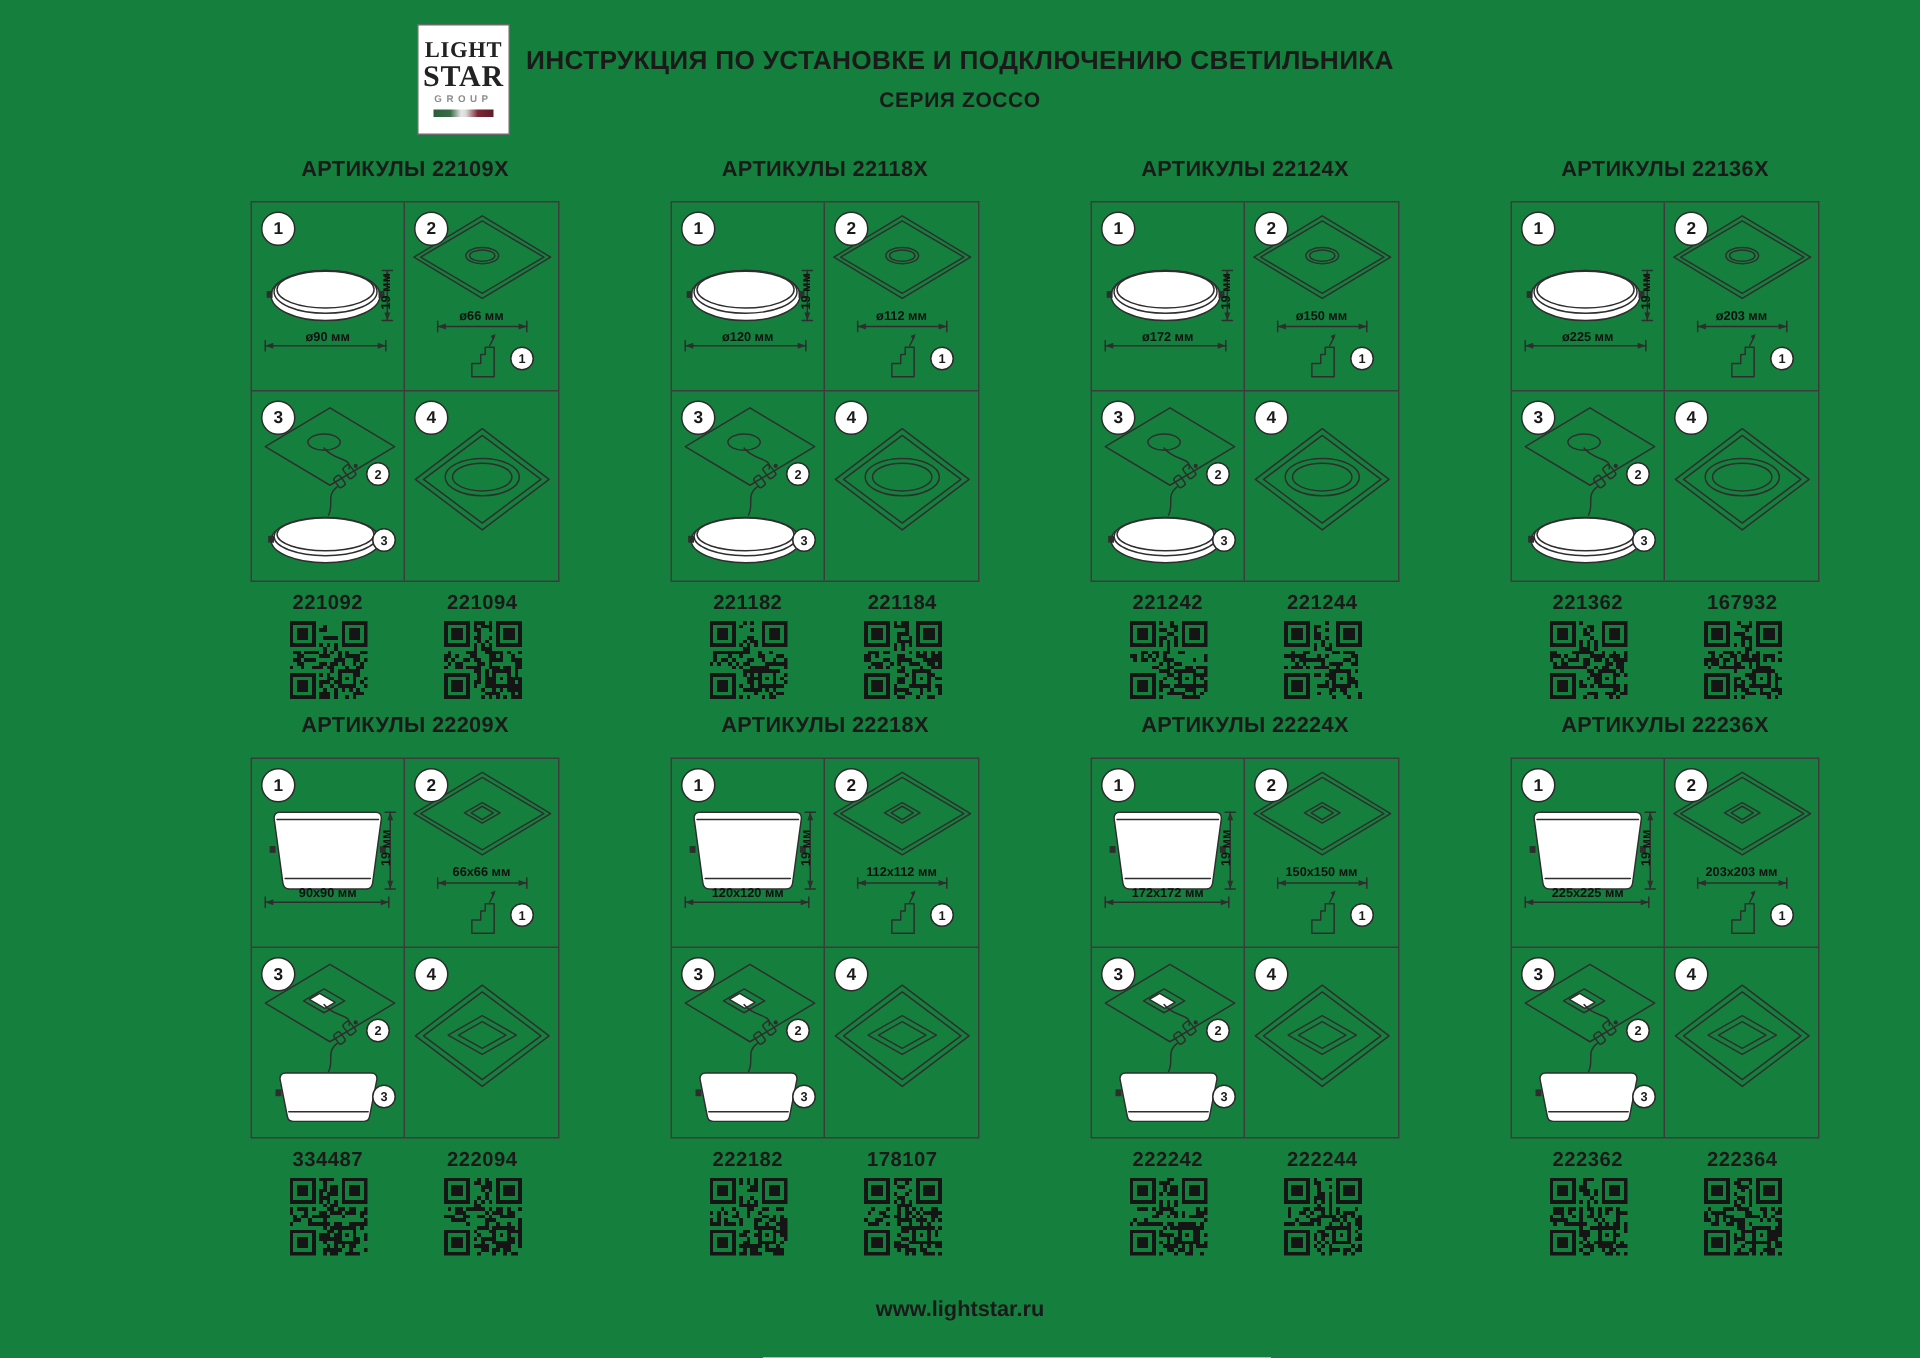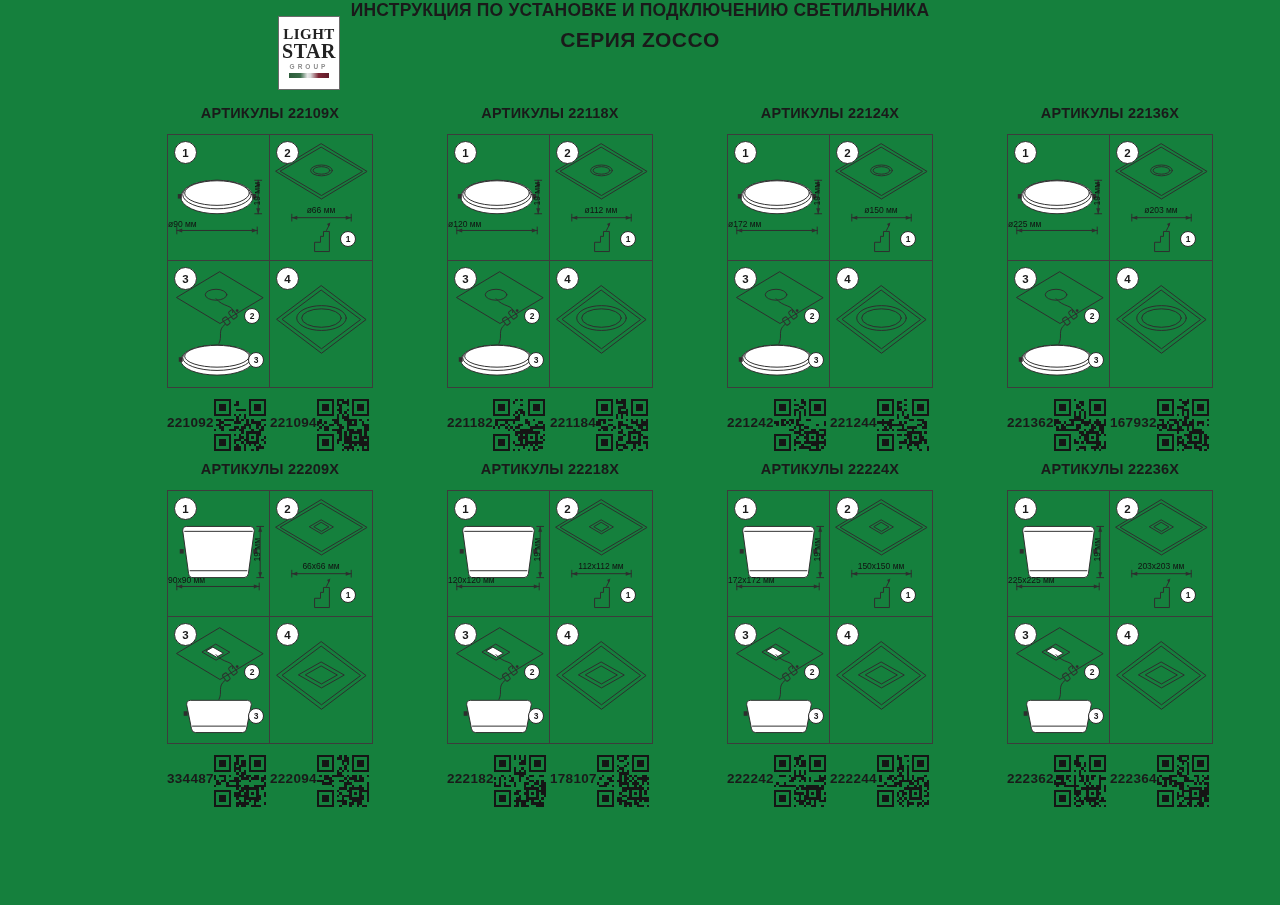--- a/index.html
+++ b/index.html
@@ -10,51 +10,51 @@
   .logo{position:absolute;left:278px;top:16px;width:62px;height:74px;border:1px solid #6a6a6a;
         box-sizing:border-box;display:flex;flex-direction:column;align-items:center;justify-content:center;
         background:#fff;}
   .logo-light,.logo-star{font-family:"Liberation Serif",serif;font-weight:bold;color:#222;
         line-height:0.92;letter-spacing:0.5px;}
   .logo-light{font-size:15px;}
   .logo-star{font-size:20px;}
   .logo-group{font-size:6.5px;letter-spacing:3px;color:#8d8d8d;margin-top:2px;font-weight:bold;}
   .logo-flag{width:40px;height:5px;margin-top:3px;
         background:linear-gradient(90deg,#2d5c3b 0%,#3a6b48 28%,#e6e6e6 46%,#d9d9d9 54%,#7d2736 74%,#5f1c29 100%);}
-  .titles{text-align:center;}
+  .titles{text-align:center;padding-top:30px;}
   .title-main{margin:0;font-size:17.5px;font-weight:bold;letter-spacing:0.2px;}
-  .title-sub{margin:7px 0 0;font-size:21px;font-weight:bold;letter-spacing:0.4px;}
+  .title-sub{margin:7px 0 0;font-size:14px;font-weight:bold;letter-spacing:0.4px;}
   
   .panel-row{width:986px;margin:0 auto;display:flex;gap:54px;}
   #row2{margin-top:5px;}
   .panel{width:206px;padding-left:20px;}
   .panel-title{margin:5px 0 13px;font-size:14.5px;font-weight:bold;text-align:center;letter-spacing:0.2px;}
   .grid{width:206px;height:254px;border:1.2px solid #3c3c3c;box-sizing:border-box;
         display:grid;grid-template-columns:1fr 1fr;grid-template-rows:1fr 1fr;}
   .cell{position:relative;box-sizing:border-box;}
   .cell1,.cell3{border-right:1.2px solid #3c3c3c;}
   .cell1,.cell2{border-bottom:1.2px solid #3c3c3c;}
   .badge{position:absolute;top:6px;left:6px;width:21px;height:21px;border:1.4px solid #2b2b2b;
         border-radius:50%;display:flex;align-items:center;justify-content:center;
         font-size:11.5px;font-weight:bold;background:#fff;z-index:2;}
   .fig{position:absolute;inset:0;}
   .fig svg{display:block;width:100%;height:100%;}
-  .dim{position:absolute;font-size:8.5px;font-weight:normal;color:#111;white-space:nowrap;z-index:2;}
-  .dim-w{left:0;right:0;text-align:left;top:84px;}
+  .dim{position:absolute;font-size:8.5px;font-weight:bold;color:#111;white-space:nowrap;z-index:2;}
+  .dim-w{left:0;right:0;text-align:center;top:84px;}
   .dim-h{right:8px;top:47px;writing-mode:vertical-rl;transform:rotate(180deg);line-height:1;}
   .dim-c{left:0;right:0;text-align:center;top:70px;}
   .callout{position:absolute;width:14px;height:14px;border:1.1px solid #2b2b2b;border-radius:50%;
         display:flex;align-items:center;justify-content:center;font-size:8.5px;font-weight:bold;
         background:#fff;z-index:2;}
   .co1{left:70px;top:96px;}
   .co2{left:76px;top:47px;}
   .co3{left:80px;top:91px;}
   
   .articles{display:flex;margin-top:6px;}
-  .article{width:103px;display:flex;flex-direction:row;align-items:center;}
+  .article{width:103px;display:flex;flex-direction:column;align-items:center;}
   .artnum{font-size:13.5px;font-weight:bold;letter-spacing:0.3px;}
   .qr{width:52px;height:52px;margin-top:5px;}
   
   .footer{position:absolute;left:0;right:0;bottom:24px;text-align:center;
         font-size:14.5px;font-weight:bold;}
 </style>
 </head>
 <body>
 
 <div class="page">
@@ -909,13 +909,16 @@
         <span class="artnum">222364</span>
         <div class="qr"><svg viewBox="0 0 21 21" width="100%" height="100%" shape-rendering="crispEdges" xmlns="http://www.w3.org/2000/svg">
                   <path d="M0 0h1v1h-1zM1 0h1v1h-1zM2 0h1v1h-1zM3 0h1v1h-1zM4 0h1v1h-1zM5 0h1v1h-1zM6 0h1v1h-1zM9 0h1v1h-1zM10 0h1v1h-1zM11 0h1v1h-1zM12 0h1v1h-1zM14 0h1v1h-1zM15 0h1v1h-1zM16 0h1v1h-1zM17 0h1v1h-1zM18 0h1v1h-1zM19 0h1v1h-1zM20 0h1v1h-1zM0 1h1v1h-1zM6 1h1v1h-1zM8 1h1v1h-1zM9 1h1v1h-1zM12 1h1v1h-1zM14 1h1v1h-1zM20 1h1v1h-1zM0 2h1v1h-1zM2 2h1v1h-1zM3 2h1v1h-1zM4 2h1v1h-1zM6 2h1v1h-1zM9 2h1v1h-1zM10 2h1v1h-1zM11 2h1v1h-1zM14 2h1v1h-1zM16 2h1v1h-1zM17 2h1v1h-1zM18 2h1v1h-1zM20 2h1v1h-1zM0 3h1v1h-1zM2 3h1v1h-1zM3 3h1v1h-1zM4 3h1v1h-1zM6 3h1v1h-1zM10 3h1v1h-1zM12 3h1v1h-1zM14 3h1v1h-1zM16 3h1v1h-1zM17 3h1v1h-1zM18 3h1v1h-1zM20 3h1v1h-1zM0 4h1v1h-1zM2 4h1v1h-1zM3 4h1v1h-1zM4 4h1v1h-1zM6 4h1v1h-1zM8 4h1v1h-1zM12 4h1v1h-1zM14 4h1v1h-1zM16 4h1v1h-1zM17 4h1v1h-1zM18 4h1v1h-1zM20 4h1v1h-1zM0 5h1v1h-1zM6 5h1v1h-1zM9 5h1v1h-1zM10 5h1v1h-1zM12 5h1v1h-1zM14 5h1v1h-1zM20 5h1v1h-1zM0 6h1v1h-1zM1 6h1v1h-1zM2 6h1v1h-1zM3 6h1v1h-1zM4 6h1v1h-1zM5 6h1v1h-1zM6 6h1v1h-1zM8 6h1v1h-1zM10 6h1v1h-1zM12 6h1v1h-1zM14 6h1v1h-1zM15 6h1v1h-1zM16 6h1v1h-1zM17 6h1v1h-1zM18 6h1v1h-1zM19 6h1v1h-1zM20 6h1v1h-1zM8 7h1v1h-1zM9 7h1v1h-1zM12 7h1v1h-1zM1 8h1v1h-1zM5 8h1v1h-1zM6 8h1v1h-1zM7 8h1v1h-1zM9 8h1v1h-1zM10 8h1v1h-1zM11 8h1v1h-1zM15 8h1v1h-1zM16 8h1v1h-1zM18 8h1v1h-1zM20 8h1v1h-1zM0 9h1v1h-1zM2 9h1v1h-1zM3 9h1v1h-1zM4 9h1v1h-1zM5 9h1v1h-1zM11 9h1v1h-1zM12 9h1v1h-1zM16 9h1v1h-1zM19 9h1v1h-1zM20 9h1v1h-1zM0 10h1v1h-1zM3 10h1v1h-1zM5 10h1v1h-1zM6 10h1v1h-1zM7 10h1v1h-1zM11 10h1v1h-1zM12 10h1v1h-1zM13 10h1v1h-1zM14 10h1v1h-1zM16 10h1v1h-1zM18 10h1v1h-1zM0 11h1v1h-1zM1 11h1v1h-1zM3 11h1v1h-1zM5 11h1v1h-1zM7 11h1v1h-1zM8 11h1v1h-1zM9 11h1v1h-1zM10 11h1v1h-1zM15 11h1v1h-1zM17 11h1v1h-1zM19 11h1v1h-1zM20 11h1v1h-1zM2 12h1v1h-1zM3 12h1v1h-1zM6 12h1v1h-1zM7 12h1v1h-1zM9 12h1v1h-1zM10 12h1v1h-1zM12 12h1v1h-1zM20 12h1v1h-1zM9 13h1v1h-1zM10 13h1v1h-1zM13 13h1v1h-1zM14 13h1v1h-1zM15 13h1v1h-1zM16 13h1v1h-1zM17 13h1v1h-1zM19 13h1v1h-1zM20 13h1v1h-1zM0 14h1v1h-1zM1 14h1v1h-1zM2 14h1v1h-1zM3 14h1v1h-1zM4 14h1v1h-1zM5 14h1v1h-1zM6 14h1v1h-1zM10 14h1v1h-1zM11 14h1v1h-1zM12 14h1v1h-1zM13 14h1v1h-1zM17 14h1v1h-1zM18 14h1v1h-1zM19 14h1v1h-1zM20 14h1v1h-1zM0 15h1v1h-1zM6 15h1v1h-1zM8 15h1v1h-1zM10 15h1v1h-1zM13 15h1v1h-1zM15 15h1v1h-1zM17 15h1v1h-1zM18 15h1v1h-1zM19 15h1v1h-1zM20 15h1v1h-1zM0 16h1v1h-1zM2 16h1v1h-1zM3 16h1v1h-1zM4 16h1v1h-1zM6 16h1v1h-1zM8 16h1v1h-1zM9 16h1v1h-1zM10 16h1v1h-1zM13 16h1v1h-1zM17 16h1v1h-1zM18 16h1v1h-1zM19 16h1v1h-1zM0 17h1v1h-1zM2 17h1v1h-1zM3 17h1v1h-1zM4 17h1v1h-1zM6 17h1v1h-1zM8 17h1v1h-1zM11 17h1v1h-1zM12 17h1v1h-1zM13 17h1v1h-1zM14 17h1v1h-1zM15 17h1v1h-1zM16 17h1v1h-1zM17 17h1v1h-1zM19 17h1v1h-1zM20 17h1v1h-1zM0 18h1v1h-1zM2 18h1v1h-1zM3 18h1v1h-1zM4 18h1v1h-1zM6 18h1v1h-1zM10 18h1v1h-1zM13 18h1v1h-1zM17 18h1v1h-1zM19 18h1v1h-1zM20 18h1v1h-1zM0 19h1v1h-1zM6 19h1v1h-1zM9 19h1v1h-1zM12 19h1v1h-1zM13 19h1v1h-1zM16 19h1v1h-1zM17 19h1v1h-1zM18 19h1v1h-1zM0 20h1v1h-1zM1 20h1v1h-1zM2 20h1v1h-1zM3 20h1v1h-1zM4 20h1v1h-1zM5 20h1v1h-1zM6 20h1v1h-1zM8 20h1v1h-1zM9 20h1v1h-1zM10 20h1v1h-1zM11 20h1v1h-1zM13 20h1v1h-1zM15 20h1v1h-1zM17 20h1v1h-1zM18 20h1v1h-1zM20 20h1v1h-1z" fill="#151515"></path>
                 </svg></div>
       </div>
     </div>
   </section>
 </div>
   </main>
 
+  <footer class="footer">
+    <span>www.lightstar.ru</span>
+  </footer>
 </div>
 
 </body></html>

